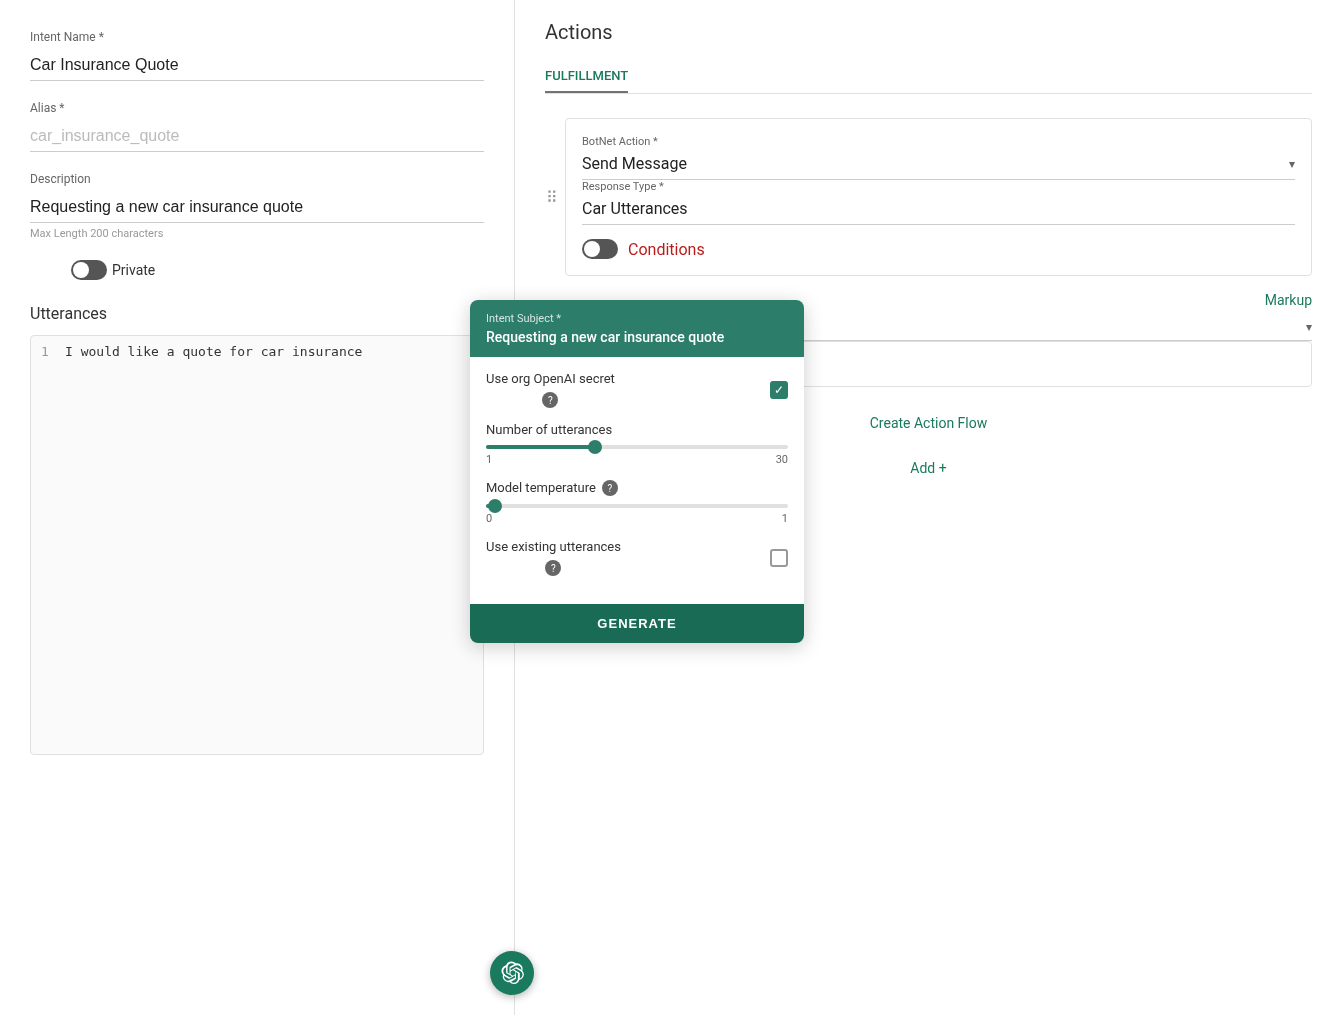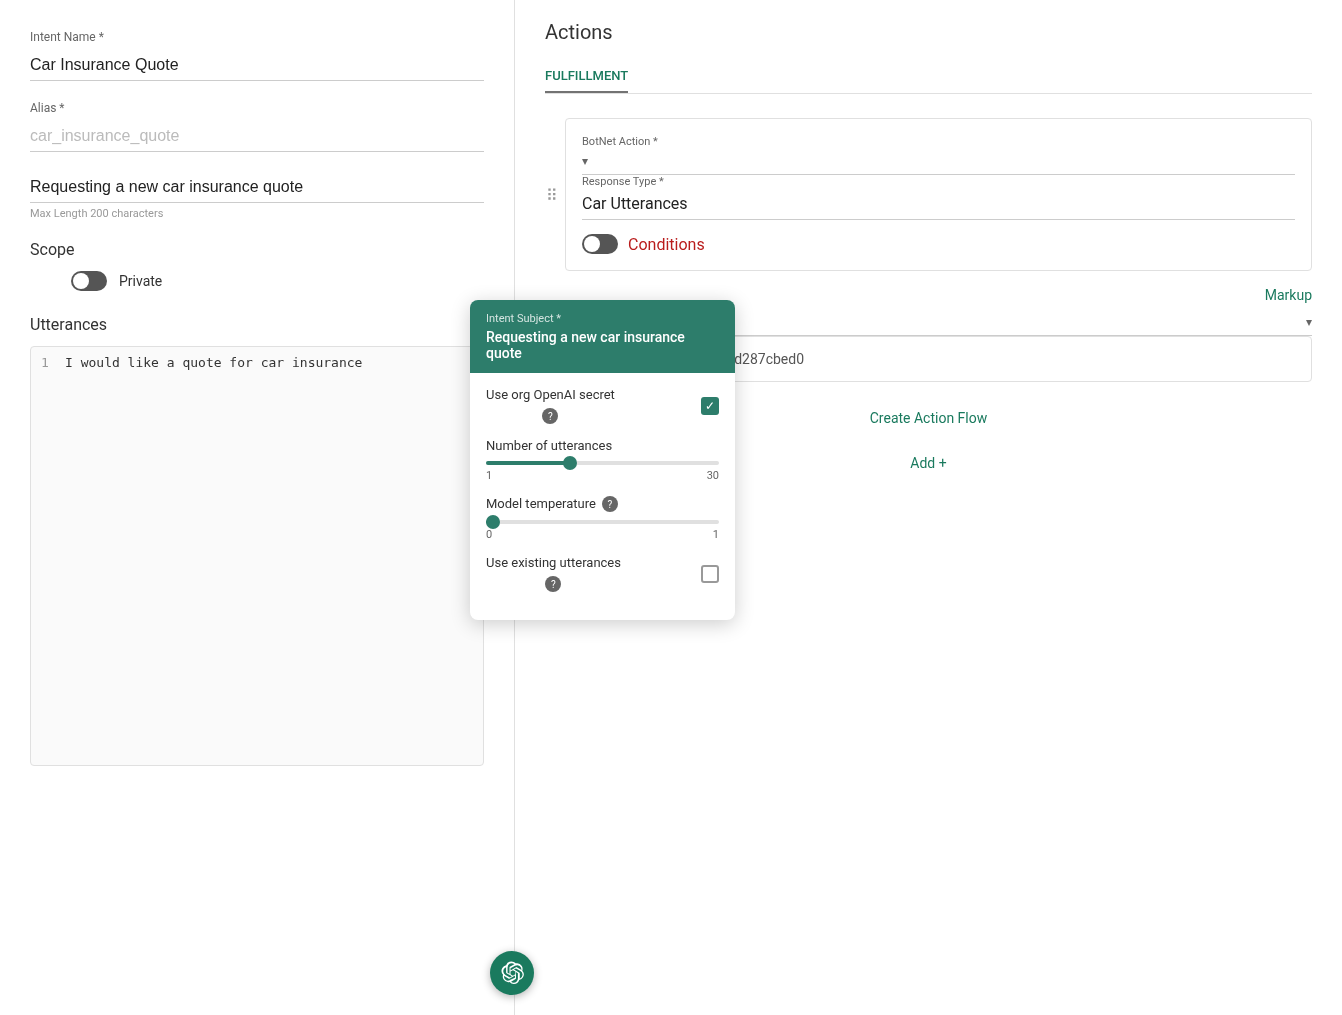--- a/index.html
+++ b/index.html
@@ -67,21 +67,21 @@
 
     .scope-title {
       font-size: 16px;
       color: #333;
       margin-bottom: 12px;
     }
 
     .toggle-row {
       display: flex;
       align-items: center;
-      gap: 12px;
+      gap: 5px;
       padding-left: 41px;
     }
 
     .toggle {
       width: 36px;
       height: 20px;
       background: #555;
       border-radius: 10px;
       position: relative;
       cursor: pointer;
@@ -161,21 +161,21 @@
       width: 24px;
       height: 24px;
       fill: #fff;
     }
 
     
     .ai-popup {
       position: absolute;
       left: 470px;
       top: 300px;
-      width: 265px;
+      width: 334px;
       background: #fff;
       border-radius: 8px;
       box-shadow: 0 4px 20px rgba(0,0,0,0.2);
       z-index: 100;
       overflow: hidden;
     }
 
     .ai-popup-header {
       background: #2d7d6b;
       padding: 12px 16px;
@@ -531,26 +531,26 @@
     <label class="field-label">Intent Name *</label>
     <input class="field-input" value="Car Insurance Quote" style="">
   </div>
 
   <div class="field-group">
     <label class="field-label">Alias *</label>
     <input class="field-input" placeholder="car_insurance_quote" style="">
   </div>
 
   <div class="field-group">
+    <label class="field-label">Description</label>
     <input class="field-input" value="Requesting a new car insurance quote" style="">
     <div class="field-max-length">Max Length 200 characters</div>
   </div>
 
   <div class="scope-section">
-    <div class="scope-title">Scope</div>
     <div class="toggle-row">
       <div class="toggle"></div>
       <span class="toggle-label">Private</span>
     </div>
   </div>
 
   <div class="utterances-section">
     <div class="utterances-title">Utterances</div>
     <div class="utterances-box">
       <div class="utterance-line">
@@ -617,39 +617,41 @@
         <span class="ai-option-label">
           <span>Use existing utterances</span>
           <span class="help-icon">?</span>
         </span>
         <div class="checkbox-unchecked"></div>
       </div>
 
     </div>
 
     
+    <button class="generate-btn">GENERATE</button>
   </div>
 
 </div>
 
 <div class="vertical-divider"></div>
 
 <div class="right-panel">
 
   <div class="actions-title">Actions</div>
 
   <div class="tabs-row">
     <div class="tab active">FULFILLMENT</div>
   </div>
 
   <div class="action-card" style="margin-left: 20px;">
     <div class="drag-handle">⠿</div>
 
     <div class="botnet-action-label">BotNet Action *</div>
     <div class="select-row">
+      <span class="select-value">Send Message</span>
       <span class="select-arrow">▾</span>
     </div>
 
     <div class="response-type-row">
       <div class="response-type-label">Response Type *</div>
       <div class="response-type-value">Car Utterances</div>
     </div>
 
     <div class="conditions-row">
       <div class="conditions-toggle"></div>

